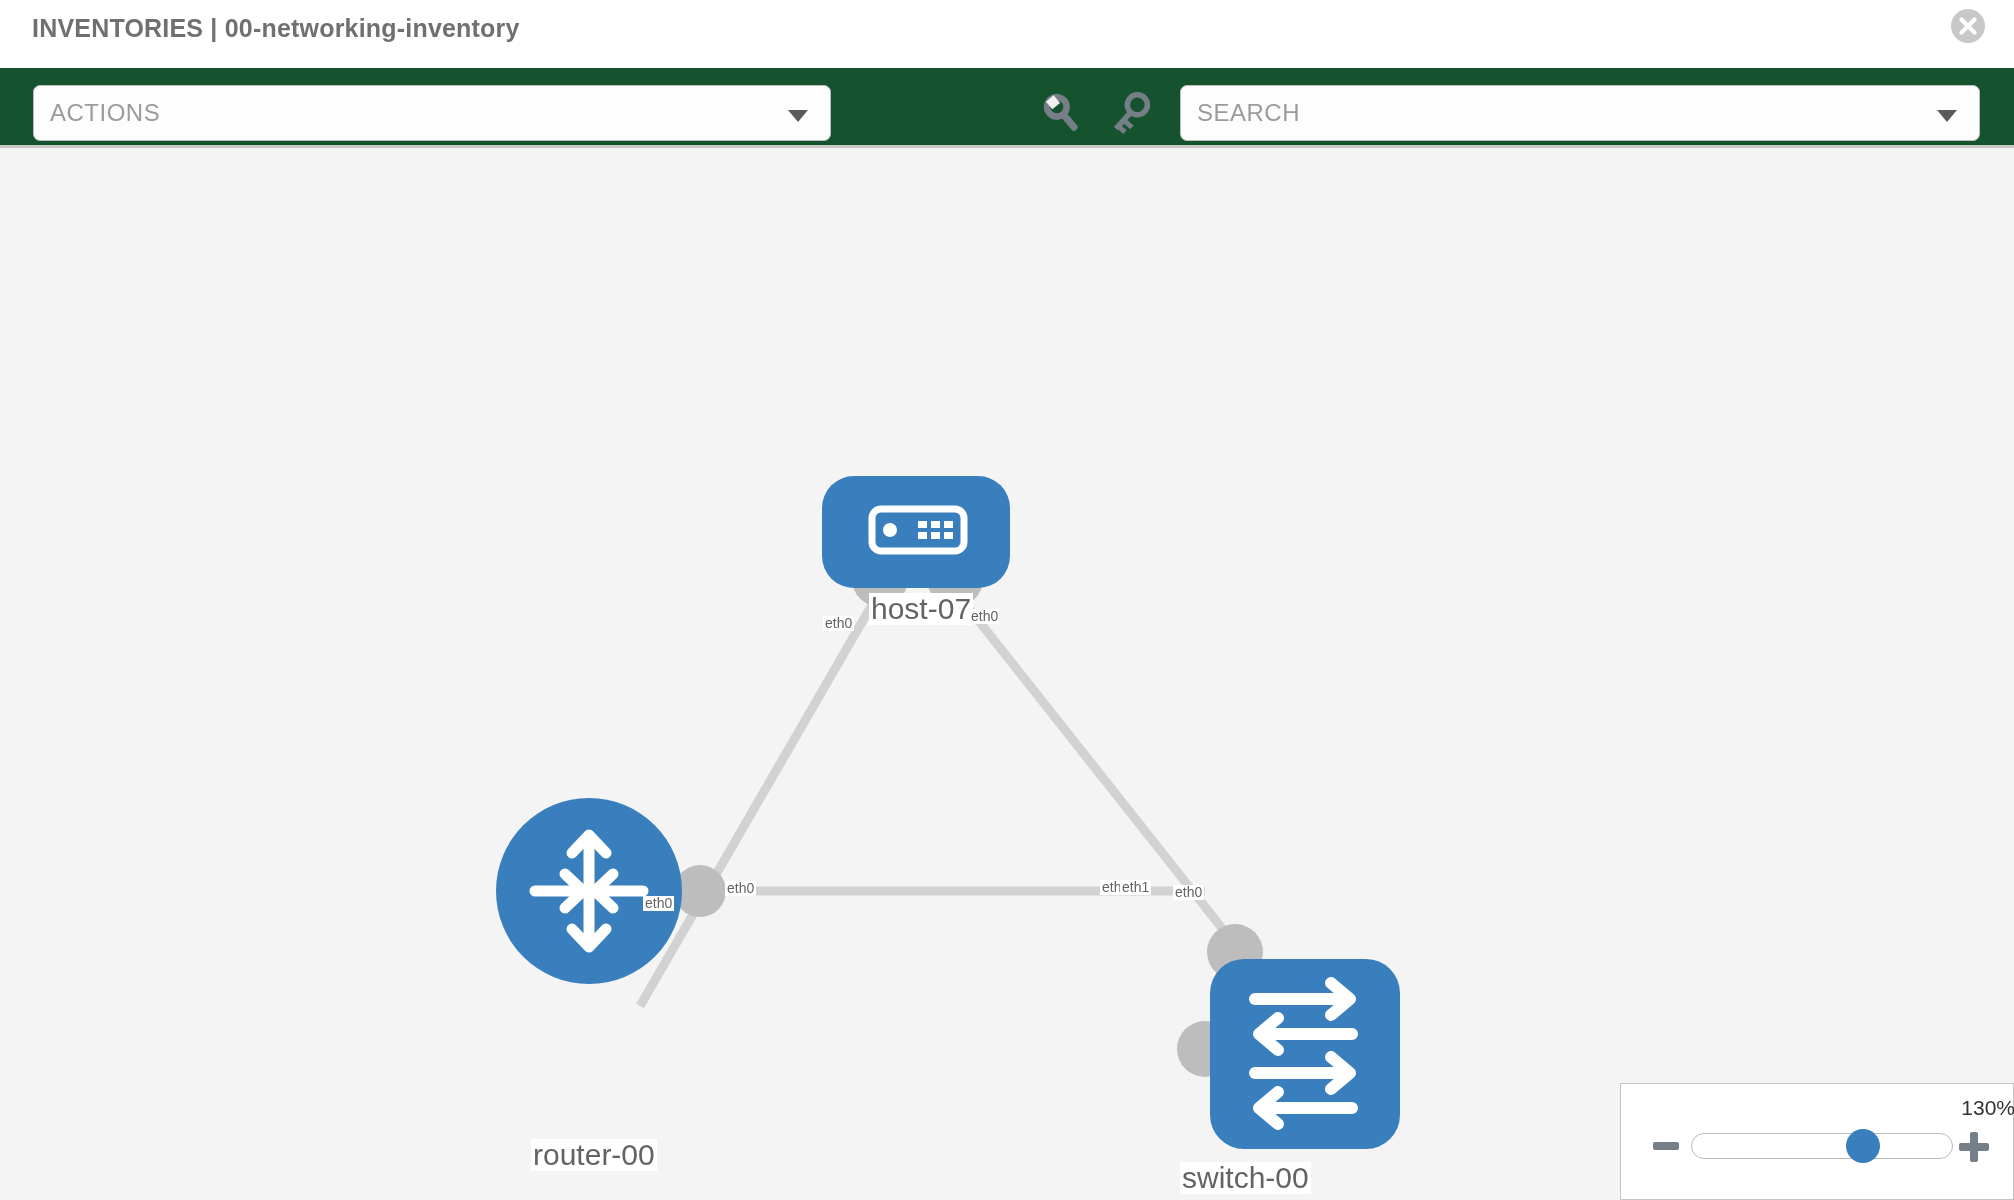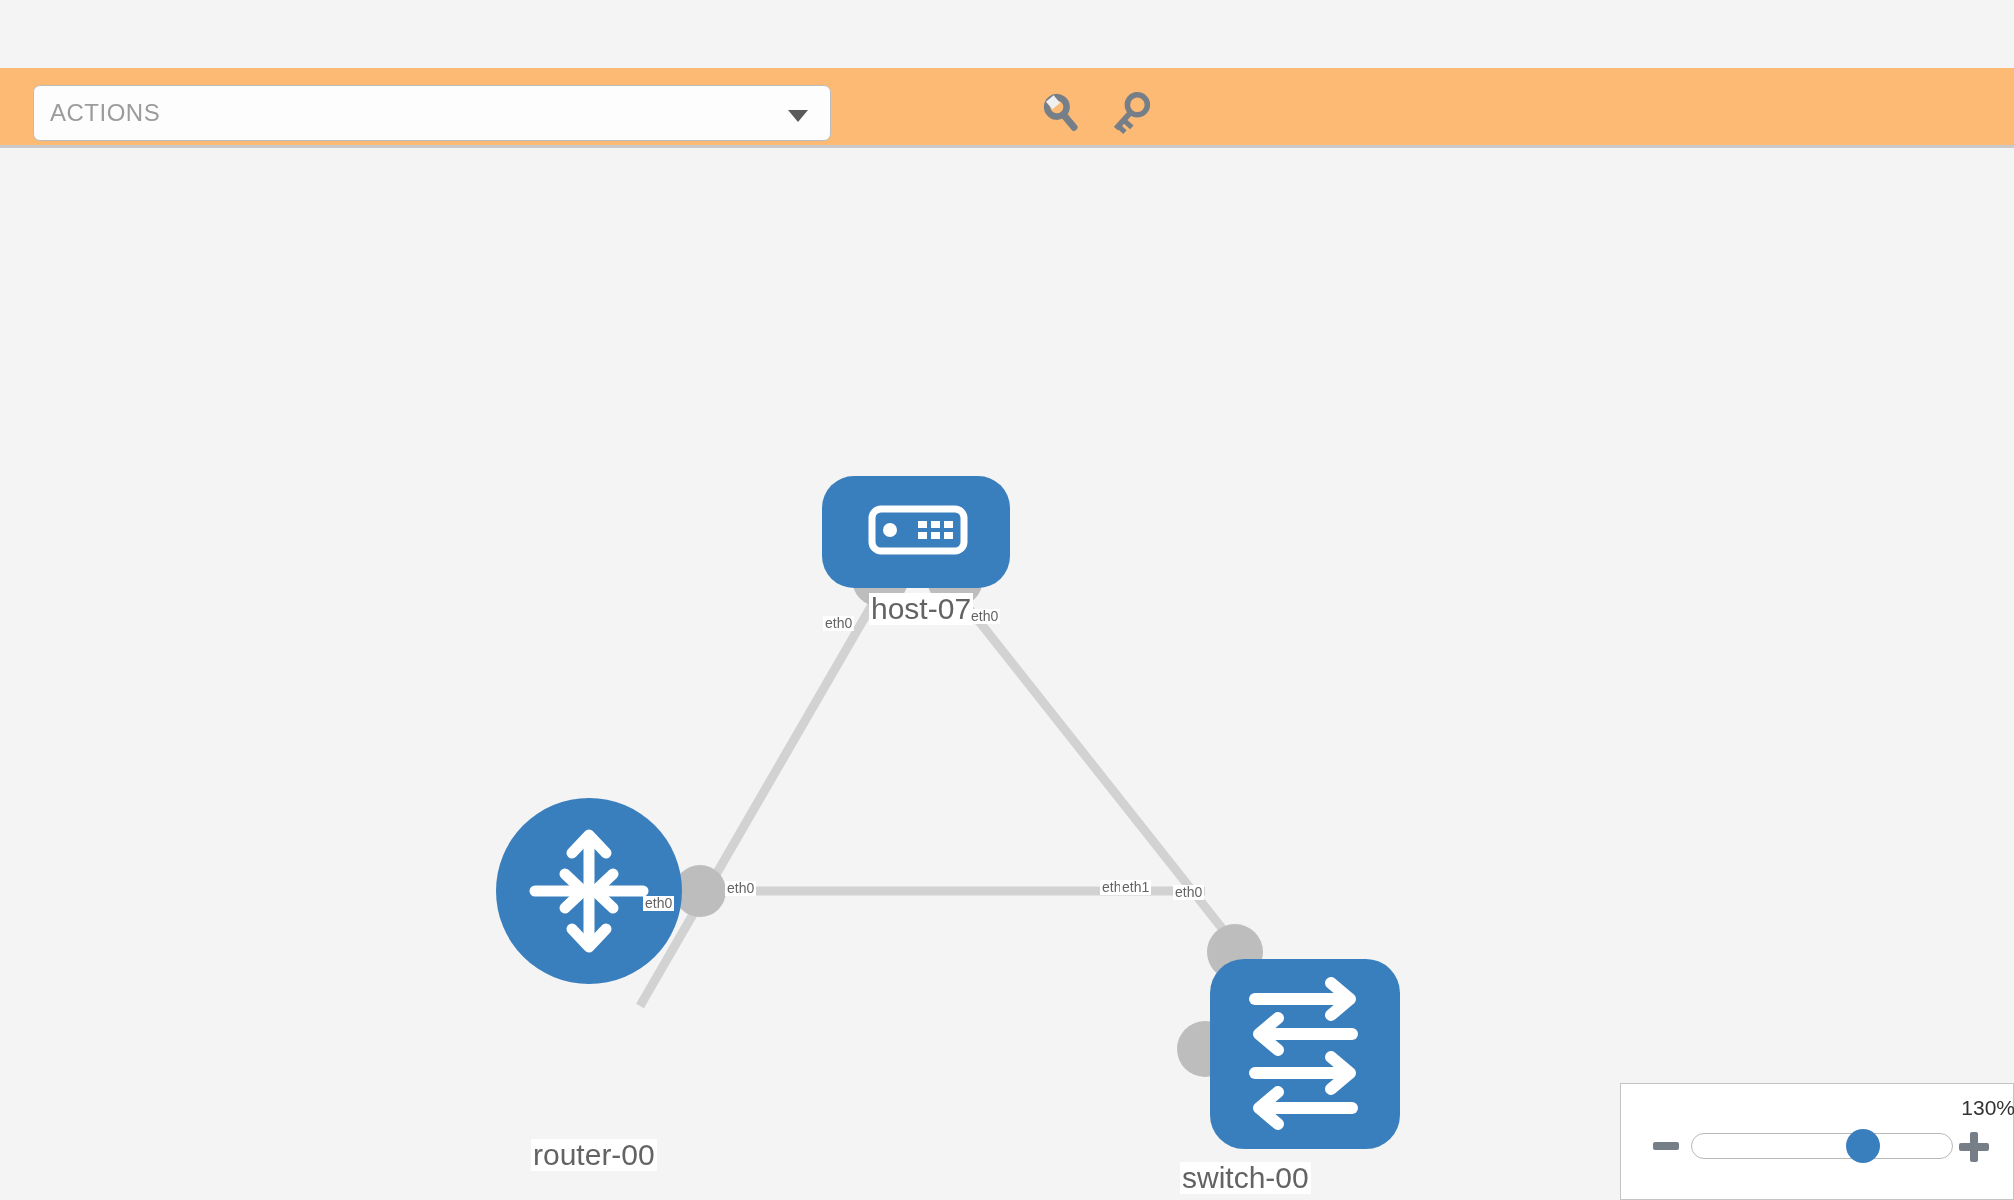--- a/index.html
+++ b/index.html
@@ -39,21 +39,21 @@
     right: 28px; top: 8px;
     width: 36px; height: 36px;
     cursor: pointer;
   }
 
   
   .toolbar {
     position: absolute;
     left: 0; top: 68px;
     width: 2014px; height: 80px;
-    background: #fdba74;
+    background: #14532d;
     border-bottom: 3px solid #c9c9c9;
     box-sizing: border-box;
   }
   .actions-select {
     position: absolute;
     left: 33px; top: 17px;
     width: 798px; height: 56px;
     background: #fdfdfd;
     border: 1px solid #bcbcbc;
     border-radius: 7px;
@@ -184,20 +184,30 @@
     background: #3a7fbd;
     border-radius: 50%;
     cursor: pointer;
   }
 </style>
 </head>
 <body>
 
 <div id="app">
 
+  <div class="header">
+    <div class="page-title">INVENTORIES | 00-networking-inventory</div>
+
+    <div class="close-btn">
+      <svg width="36" height="36" viewBox="0 0 36 36">
+        <circle cx="18" cy="18" r="17" fill="#c8c8c8"></circle>
+        <path d="M11.5 11.5 L24.5 24.5 M24.5 11.5 L11.5 24.5" stroke="#ffffff" stroke-width="4.2" stroke-linecap="round"></path>
+      </svg>
+    </div>
+  </div>
 
   <div class="toolbar">
 
     <div class="actions-select">
       <span class="sel-label">ACTIONS</span>
       <span class="caret"></span>
     </div>
 
     <div class="tool-icon wrench">
       <svg width="50" height="50" viewBox="0 0 50 50">
@@ -213,20 +223,24 @@
       <svg width="50" height="50" viewBox="0 0 50 50">
         <g transform="rotate(42 25 25)">
           <circle cx="25" cy="14" r="10" fill="none" stroke="#767e88" stroke-width="5.5"></circle>
           <rect x="22.2" y="22" width="5.6" height="24" fill="#767e88"></rect>
           <rect x="27" y="32" width="9" height="5" fill="#767e88"></rect>
           <rect x="27" y="40" width="7" height="5" fill="#767e88"></rect>
         </g>
       </svg>
     </div>
 
+    <div class="search-select">
+      <span class="sel-label">SEARCH</span>
+      <span class="caret"></span>
+    </div>
   </div>
 
   <div class="canvas">
 
     <svg class="topology-svg" viewBox="0 0 2014 1039">
 
       <g>
         <line x1="640" y1="845" x2="880" y2="430" stroke="#d2d2d2" stroke-width="9"></line>
       </g>
       <g>

